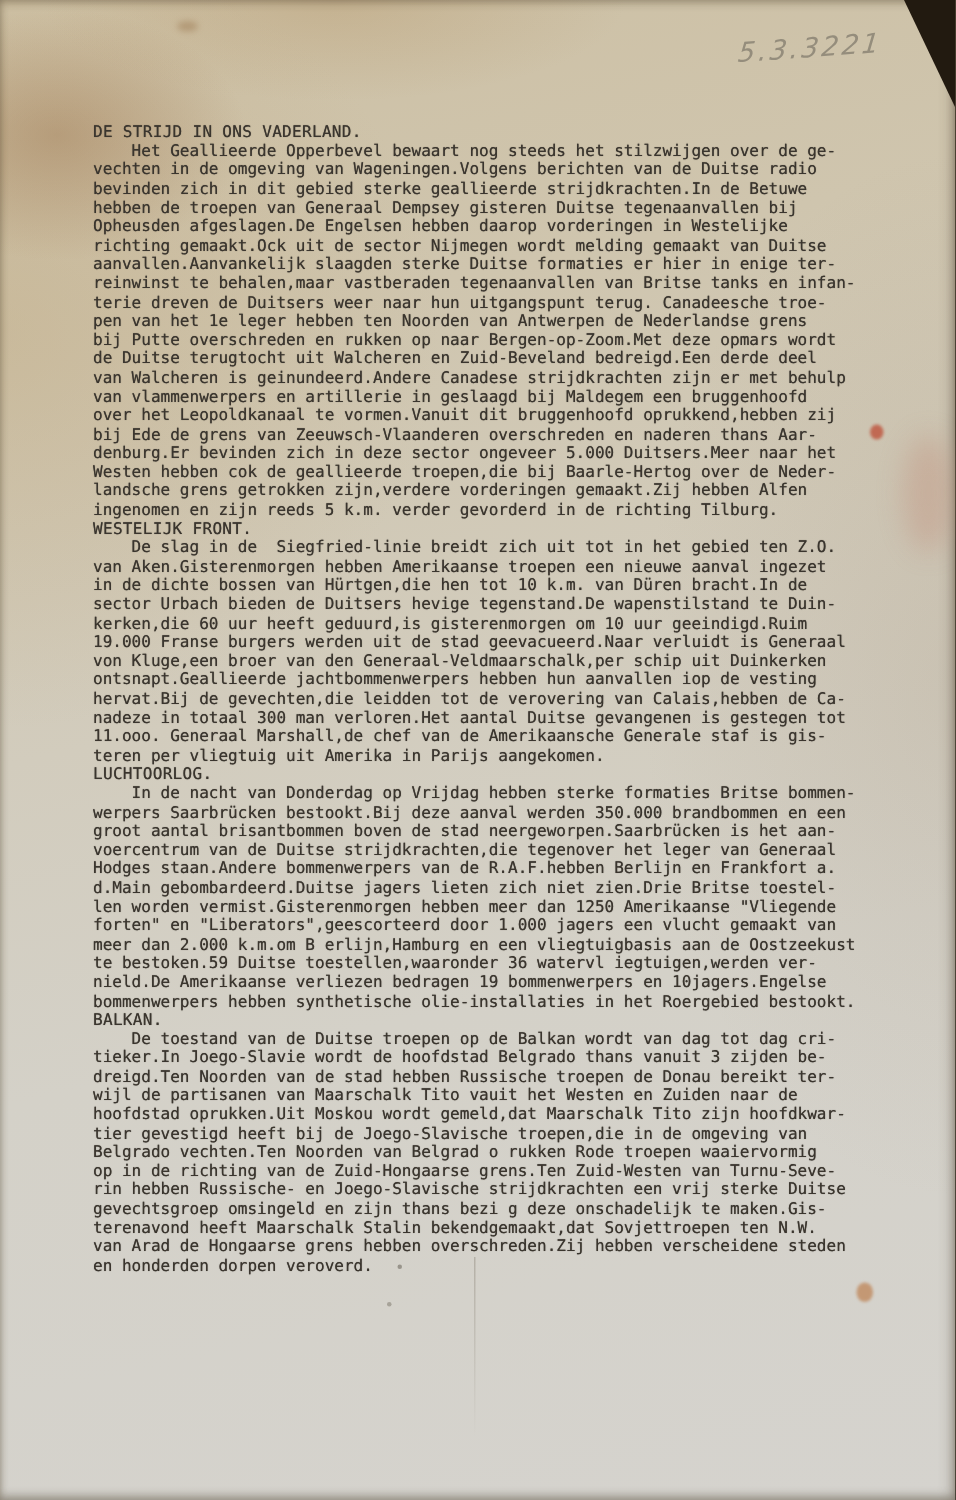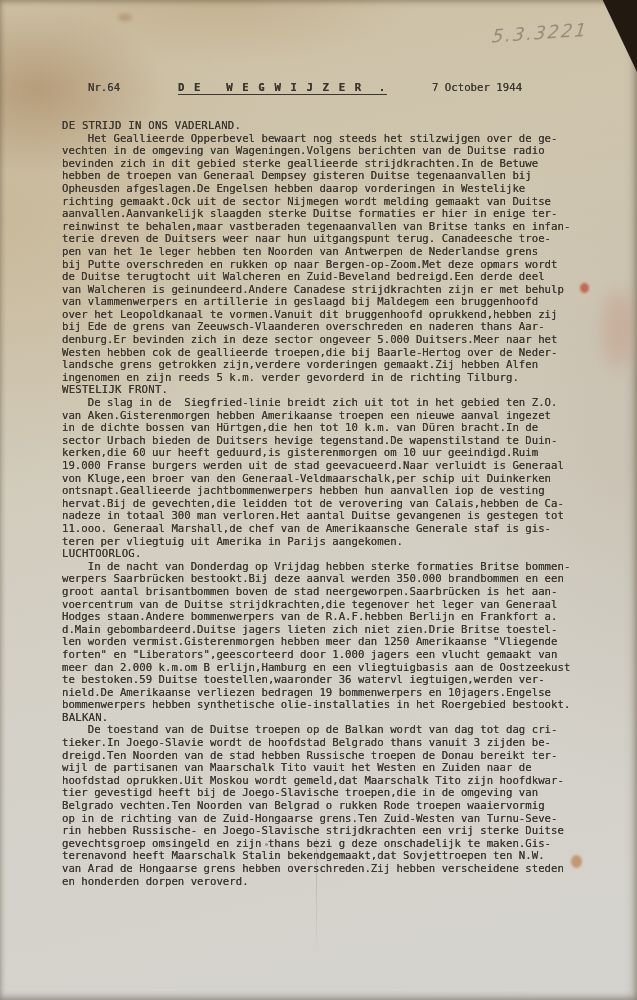--- a/index.html
+++ b/index.html
@@ -70,19 +70,14 @@
 <div class="stain stain-red-dot"></div>
 <div class="stain stain-pink-smudge"></div>
 <div class="stain stain-rust-bottom"></div>
 <div class="stain stain-speck-1"></div>
 <div class="stain stain-speck-2"></div>
 <div class="crease"></div>
 
 <div class="pencil-note">5.3.3221</div>
 
 <div class="doc">
-  <div class="hdr">
-    <span class="hdr-nr">Nr.64</span>
-    <span class="hdr-title">D E   W E G W I J Z E R  .</span>
-    <span class="hdr-date">7 October 1944</span>
-  </div>
   <div id="body-lines"><div class="line heading">DE STRIJD IN ONS VADERLAND.</div><div class="line">    Het Geallieerde Opperbevel bewaart nog steeds het stilzwijgen over de ge-</div><div class="line">vechten in de omgeving van Wageningen.Volgens berichten van de Duitse radio</div><div class="line">bevinden zich in dit gebied sterke geallieerde strijdkrachten.In de Betuwe</div><div class="line">hebben de troepen van Generaal Dempsey gisteren Duitse tegenaanvallen bij</div><div class="line">Opheusden afgeslagen.De Engelsen hebben daarop vorderingen in Westelijke</div><div class="line">richting gemaakt.Ock uit de sector Nijmegen wordt melding gemaakt van Duitse</div><div class="line">aanvallen.Aanvankelijk slaagden sterke Duitse formaties er hier in enige ter-</div><div class="line">reinwinst te behalen,maar vastberaden tegenaanvallen van Britse tanks en infan-</div><div class="line">terie dreven de Duitsers weer naar hun uitgangspunt terug. Canadeesche troe-</div><div class="line">pen van het 1e leger hebben ten Noorden van Antwerpen de Nederlandse grens</div><div class="line">bij Putte overschreden en rukken op naar Bergen-op-Zoom.Met deze opmars wordt</div><div class="line">de Duitse terugtocht uit Walcheren en Zuid-Beveland bedreigd.Een derde deel</div><div class="line">van Walcheren is geinundeerd.Andere Canadese strijdkrachten zijn er met behulp</div><div class="line">van vlammenwerpers en artillerie in geslaagd bij Maldegem een bruggenhoofd</div><div class="line">over het Leopoldkanaal te vormen.Vanuit dit bruggenhoofd oprukkend,hebben zij</div><div class="line">bij Ede de grens van Zeeuwsch-Vlaanderen overschreden en naderen thans Aar-</div><div class="line">denburg.Er bevinden zich in deze sector ongeveer 5.000 Duitsers.Meer naar het</div><div class="line">Westen hebben cok de geallieerde troepen,die bij Baarle-Hertog over de Neder-</div><div class="line">landsche grens getrokken zijn,verdere vorderingen gemaakt.Zij hebben Alfen</div><div class="line">ingenomen en zijn reeds 5 k.m. verder gevorderd in de richting Tilburg.</div><div class="line heading">WESTELIJK FRONT.</div><div class="line">    De slag in de  Siegfried-linie breidt zich uit tot in het gebied ten Z.O.</div><div class="line">van Aken.Gisterenmorgen hebben Amerikaanse troepen een nieuwe aanval ingezet</div><div class="line">in de dichte bossen van Hürtgen,die hen tot 10 k.m. van Düren bracht.In de</div><div class="line">sector Urbach bieden de Duitsers hevige tegenstand.De wapenstilstand te Duin-</div><div class="line">kerken,die 60 uur heeft geduurd,is gisterenmorgen om 10 uur geeindigd.Ruim</div><div class="line">19.000 Franse burgers werden uit de stad geevacueerd.Naar verluidt is Generaal</div><div class="line">von Kluge,een broer van den Generaal-Veldmaarschalk,per schip uit Duinkerken</div><div class="line">ontsnapt.Geallieerde jachtbommenwerpers hebben hun aanvallen iop de vesting</div><div class="line">hervat.Bij de gevechten,die leidden tot de verovering van Calais,hebben de Ca-</div><div class="line">nadeze in totaal 300 man verloren.Het aantal Duitse gevangenen is gestegen tot</div><div class="line">11.ooo. Generaal Marshall,de chef van de Amerikaansche Generale staf is gis-</div><div class="line">teren per vliegtuig uit Amerika in Parijs aangekomen.</div><div class="line heading">LUCHTOORLOG.</div><div class="line">    In de nacht van Donderdag op Vrijdag hebben sterke formaties Britse bommen-</div><div class="line">werpers Saarbrücken bestookt.Bij deze aanval werden 350.000 brandbommen en een</div><div class="line">groot aantal brisantbommen boven de stad neergeworpen.Saarbrücken is het aan-</div><div class="line">voercentrum van de Duitse strijdkrachten,die tegenover het leger van Generaal</div><div class="line">Hodges staan.Andere bommenwerpers van de R.A.F.hebben Berlijn en Frankfort a.</div><div class="line">d.Main gebombardeerd.Duitse jagers lieten zich niet zien.Drie Britse toestel-</div><div class="line">len worden vermist.Gisterenmorgen hebben meer dan 1250 Amerikaanse "Vliegende</div><div class="line">forten" en "Liberators",geescorteerd door 1.000 jagers een vlucht gemaakt van</div><div class="line">meer dan 2.000 k.m.om B erlijn,Hamburg en een vliegtuigbasis aan de Oostzeekust</div><div class="line">te bestoken.59 Duitse toestellen,waaronder 36 watervl iegtuigen,werden ver-</div><div class="line">nield.De Amerikaanse verliezen bedragen 19 bommenwerpers en 10jagers.Engelse</div><div class="line">bommenwerpers hebben synthetische olie-installaties in het Roergebied bestookt.</div><div class="line heading">BALKAN.</div><div class="line">    De toestand van de Duitse troepen op de Balkan wordt van dag tot dag cri-</div><div class="line">tieker.In Joego-Slavie wordt de hoofdstad Belgrado thans vanuit 3 zijden be-</div><div class="line">dreigd.Ten Noorden van de stad hebben Russische troepen de Donau bereikt ter-</div><div class="line">wijl de partisanen van Maarschalk Tito vauit het Westen en Zuiden naar de</div><div class="line">hoofdstad oprukken.Uit Moskou wordt gemeld,dat Maarschalk Tito zijn hoofdkwar-</div><div class="line">tier gevestigd heeft bij de Joego-Slavische troepen,die in de omgeving van</div><div class="line">Belgrado vechten.Ten Noorden van Belgrad o rukken Rode troepen waaiervormig</div><div class="line">op in de richting van de Zuid-Hongaarse grens.Ten Zuid-Westen van Turnu-Seve-</div><div class="line">rin hebben Russische- en Joego-Slavische strijdkrachten een vrij sterke Duitse</div><div class="line">gevechtsgroep omsingeld en zijn thans bezi g deze onschadelijk te maken.Gis-</div><div class="line">terenavond heeft Maarschalk Stalin bekendgemaakt,dat Sovjettroepen ten N.W.</div><div class="line">van Arad de Hongaarse grens hebben overschreden.Zij hebben verscheidene steden</div><div class="line">en honderden dorpen veroverd.</div></div>
 </div>
 
 </body></html>

